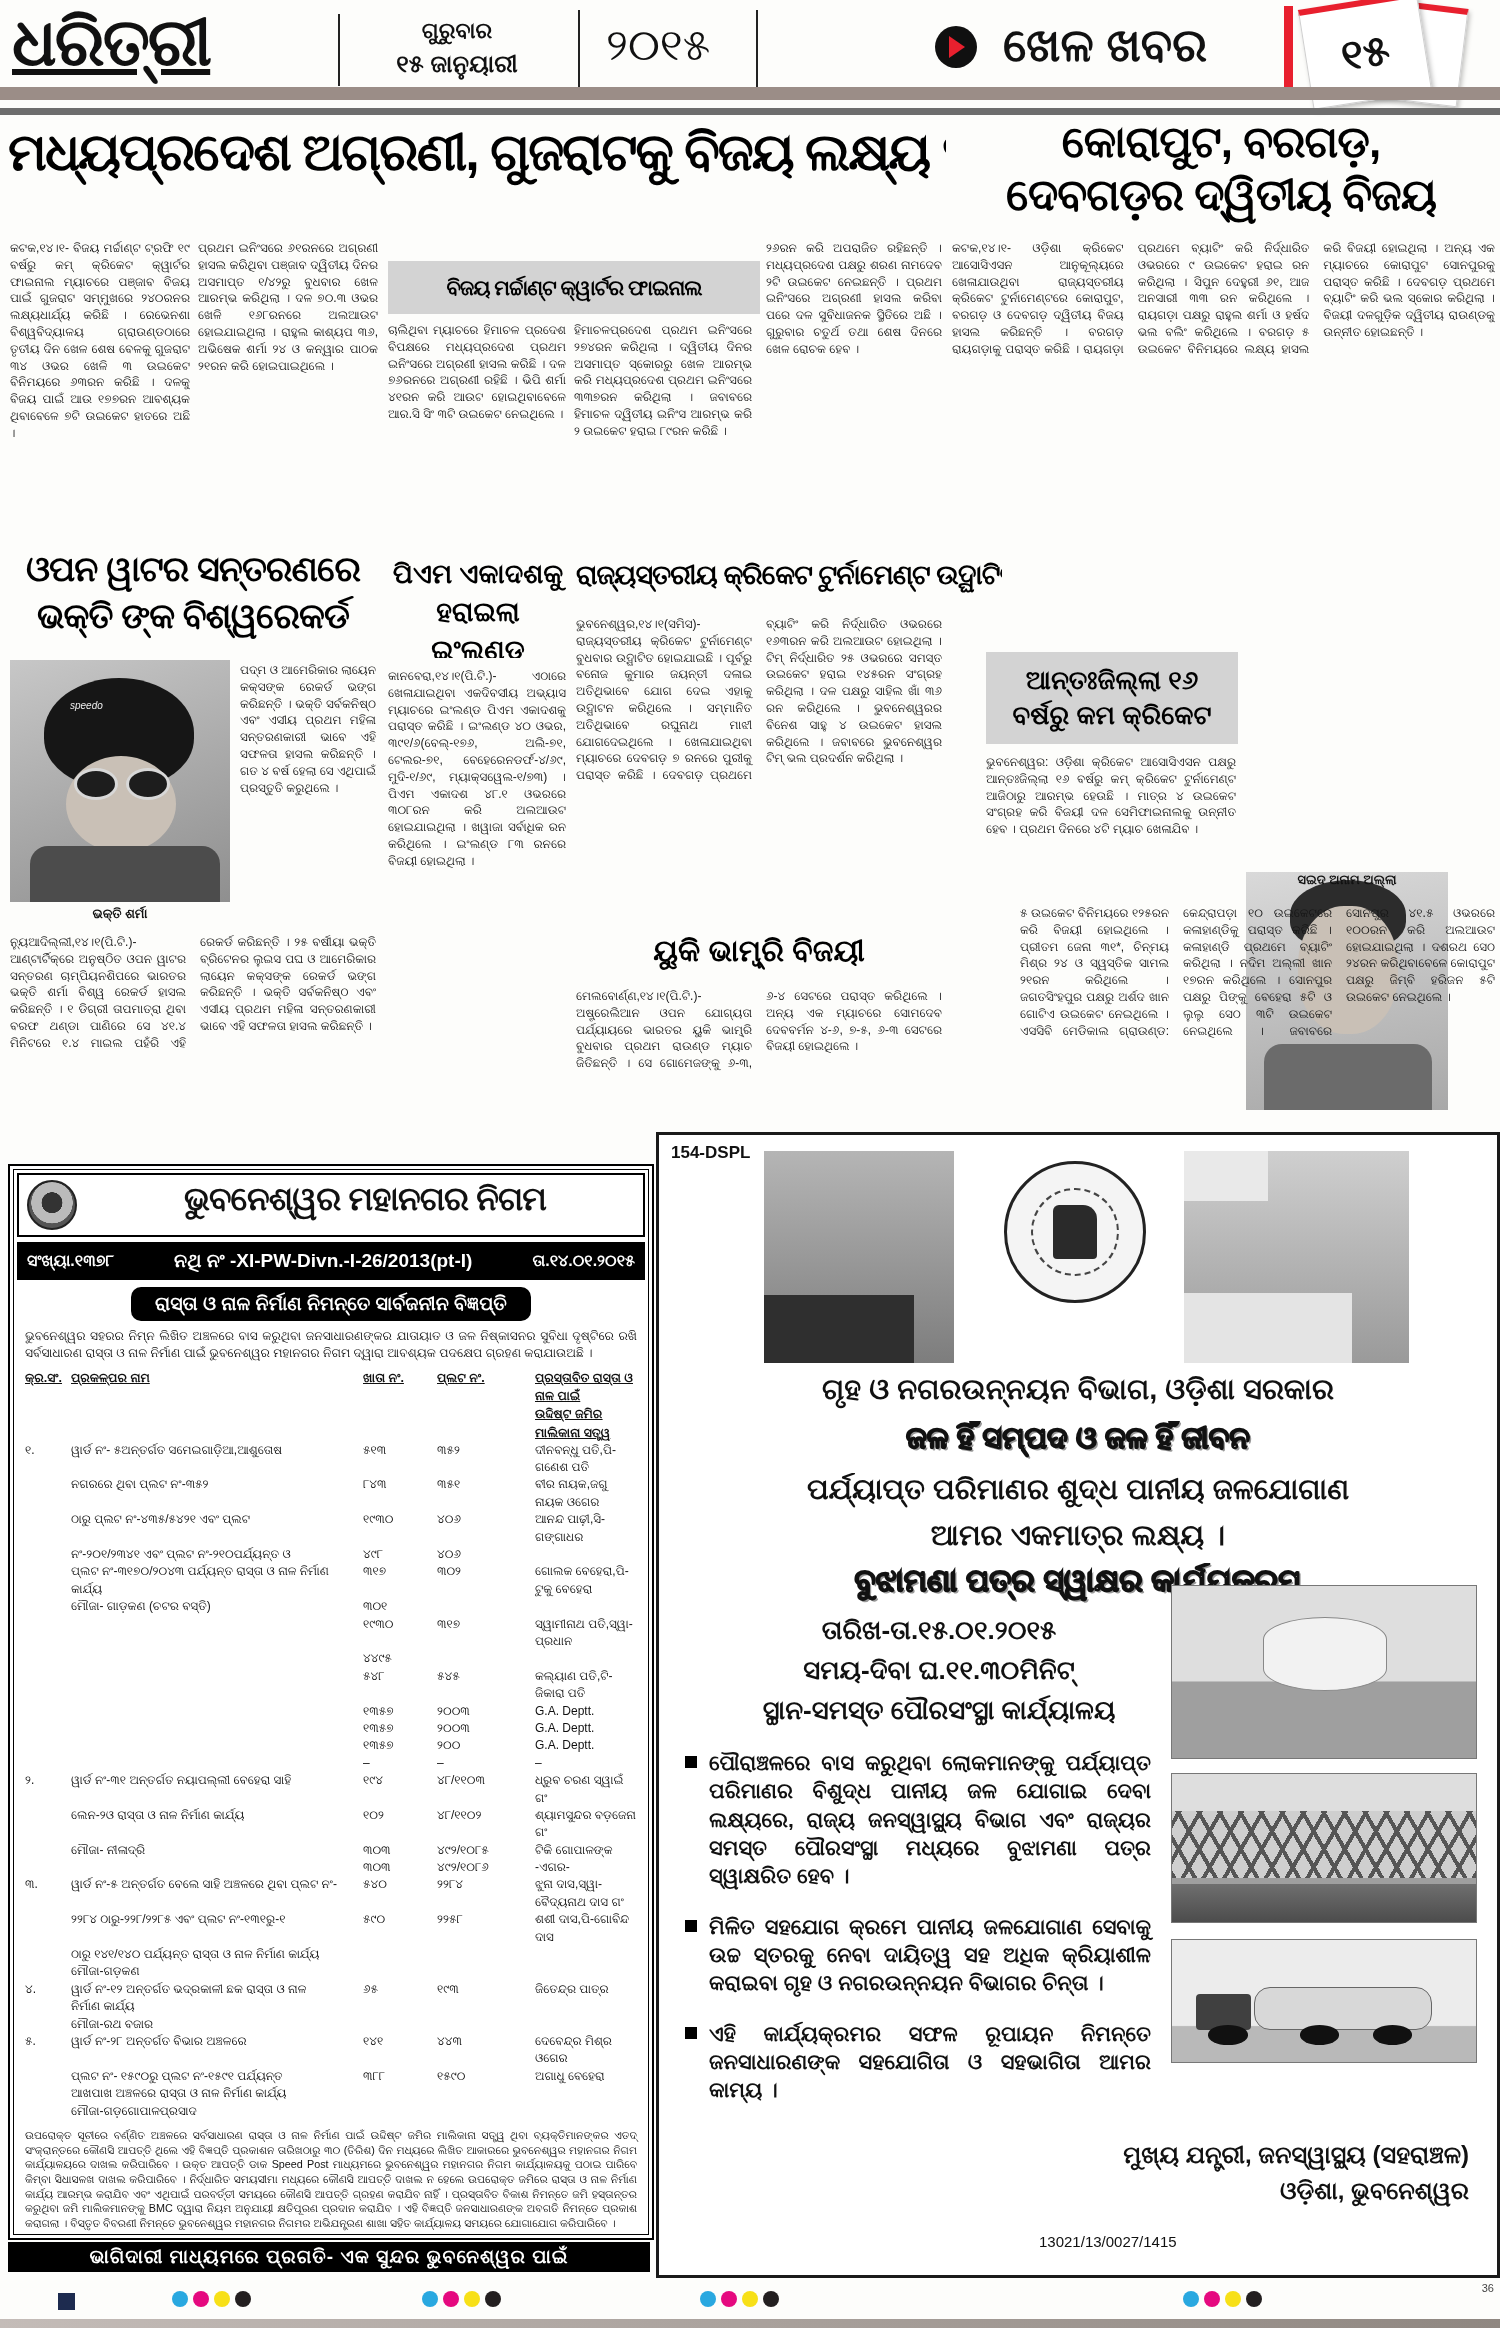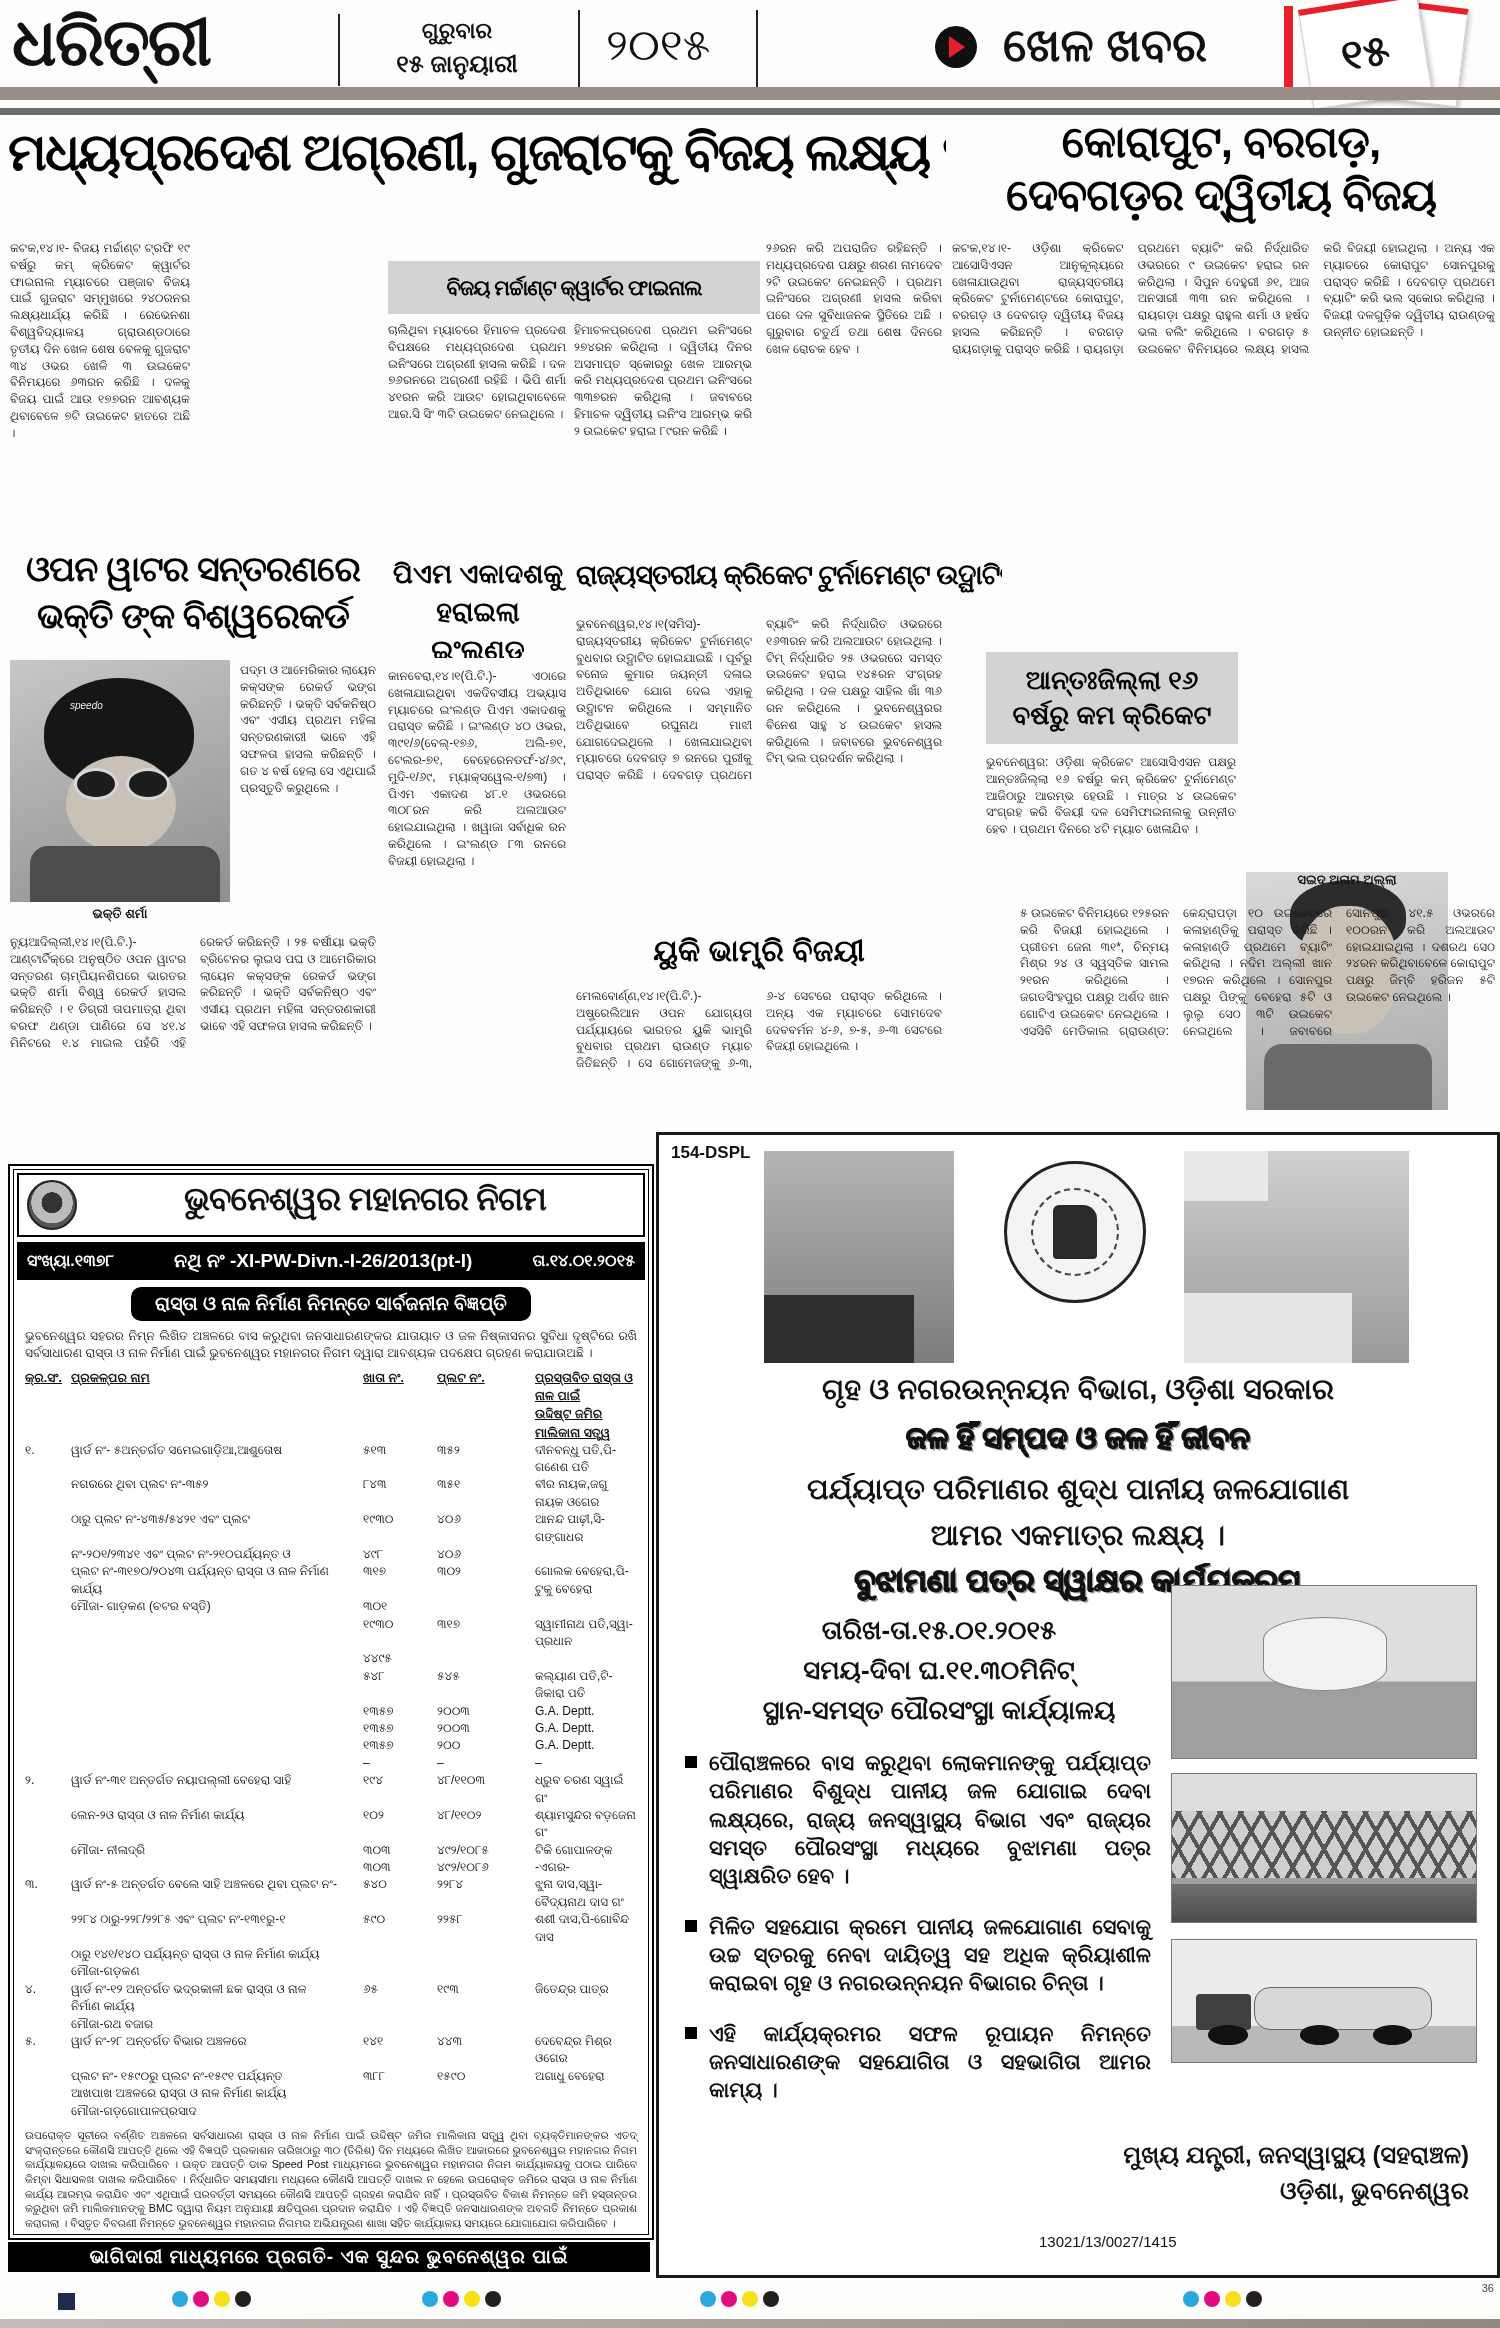--- a/index.html
+++ b/index.html
@@ -12,21 +12,21 @@
   .cols2{column-count:2;column-gap:14px;}
   .cols3{column-count:3;column-gap:14px;}
   .headline{font-weight:bold;color:#000;}
   .gray-box{background:#d3d3d3;display:flex;align-items:center;justify-content:center;text-align:center;}
   .caption{font-size:13px;font-weight:bold;text-align:center;}
   .photo{background:linear-gradient(160deg,#c7c7c7,#8f8f8f);position:relative;overflow:hidden;}
   .photo .face{position:absolute;background:#c9c0b6;border-radius:50%;}
   .photo .hair{position:absolute;background:#2c2c2c;border-radius:50% 50% 40% 40%;}
   .photo .torso{position:absolute;background:#3a3a3a;border-radius:18px 18px 0 0;}
   
-  #paper-name{font-size:66px;font-weight:bold;letter-spacing:-2px;}
+  #paper-name{font-size:66px;font-weight:bold;letter-spacing:-2px;text-decoration:underline;}
   #section-icon{width:42px;height:42px;border-radius:50%;background:#101010;position:relative;}
   #section-icon:before{content:"";position:absolute;left:14px;top:10px;border-left:16px solid #e8202e;
      border-top:11px solid transparent;border-bottom:11px solid transparent;}
   #page-corner{width:158px;height:100px;}
   .corner-sheet{position:absolute;background:#fff;border:1px solid #cfcfcf;border-top:6px solid #e8202e;
      box-shadow:2px 3px 5px rgba(0,0,0,.25);}
   
   #bmc-ad{border:2px solid #000;box-shadow:inset 0 0 0 3px #fff,inset 0 0 0 4px #000;background:#fff;}
   .bmc-inner{position:absolute;left:7px;top:7px;right:7px;bottom:7px;overflow:hidden;}
   .bmc-head{border:2px solid #000;height:60px;display:flex;align-items:center;margin-bottom:5px;}
@@ -102,20 +102,21 @@
   <div class="abs" style="left:0;top:108px;width:100%;height:7px;background:#6d6d6d;"></div>
 
   <div class="abs ov headline" style="left:8px;top:122px;width:938px;height:104px;font-size:52px;white-space:nowrap;letter-spacing:-2px;">ମଧ୍ୟପ୍ରଦେଶ ଅଗ୍ରଣୀ, ଗୁଜରାଟକୁ ବିଜୟ ଲକ୍ଷ୍ୟ ୨୪୦</div>
 
   <div class="abs ov headline" style="left:948px;top:116px;width:546px;height:118px;text-align:center;font-size:44px;line-height:1.2;letter-spacing:-1px;">
     <div>କୋରାପୁଟ, ବରଗଡ଼,</div>
     <div>ଦେବଗଡ଼ର ଦ୍ୱିତୀୟ ବିଜୟ</div>
   </div>
 
   <div class="abs ov body-text" style="left:10px;top:240px;width:180px;height:300px;">କଟକ,୧୪।୧- ବିଜୟ ମର୍ଚ୍ଚାଣ୍ଟ ଟ୍ରଫି ୧୯ ବର୍ଷରୁ କମ୍ କ୍ରିକେଟ କ୍ୱାର୍ଟର ଫାଇନାଲ ମ୍ୟାଚରେ ପଞ୍ଜାବ ବିଜୟ ପାଇଁ ଗୁଜରାଟ ସମ୍ମୁଖରେ ୨୪୦ରନର ଲକ୍ଷ୍ୟଧାର୍ଯ୍ୟ କରିଛି । ରେଭେନଶା ବିଶ୍ୱବିଦ୍ୟାଳୟ ଗ୍ରାଉଣ୍ଡଠାରେ ତୃତୀୟ ଦିନ ଖେଳ ଶେଷ ବେଳକୁ ଗୁଜରାଟ ୩୪ ଓଭର ଖେଳି ୩ ଉଇକେଟ ବିନିମୟରେ ୬୩ରନ କରିଛି । ଦଳକୁ ବିଜୟ ପାଇଁ ଆଉ ୧୭୭ରନ ଆବଶ୍ୟକ ଥିବାବେଳେ ୭ଟି ଉଇକେଟ ହାତରେ ଅଛି ।</div>
+  <div class="abs ov body-text" style="left:198px;top:240px;width:180px;height:300px;">ପ୍ରଥମ ଇନିଂସରେ ୬୧ରନରେ ଅଗ୍ରଣୀ ହାସଲ କରିଥିବା ପଞ୍ଜାବ ଦ୍ୱିତୀୟ ଦିନର ଅସମାପ୍ତ ୧/୪୨ରୁ ବୁଧବାର ଖେଳ ଆରମ୍ଭ କରିଥିଲା । ଦଳ ୭୦.୩ ଓଭର ଖେଳି ୧୬୮ରନରେ ଅଲଆଉଟ ହୋଇଯାଇଥିଲା । ରାହୁଲ କାଶ୍ୟପ ୩୬, ଅଭିଷେକ ଶର୍ମା ୨୪ ଓ କନ୍ୱାର ପାଠକ ୨୧ରନ କରି ହୋଇପାଇଥିଲେ ।</div>
   <div class="abs ov gray-box headline" style="left:388px;top:261px;width:372px;height:53px;font-size:21px;letter-spacing:-1px;">ବିଜୟ ମର୍ଚ୍ଚାଣ୍ଟ କ୍ୱାର୍ଟର ଫାଇନାଲ</div>
   <div class="abs ov body-text" style="left:388px;top:322px;width:178px;height:218px;">ଚାଲିଥିବା ମ୍ୟାଚରେ ହିମାଚଳ ପ୍ରଦେଶ ବିପକ୍ଷରେ ମଧ୍ୟପ୍ରଦେଶ ପ୍ରଥମ ଇନିଂସରେ ଅଗ୍ରଣୀ ହାସଲ କରିଛି । ଦଳ ୭୬ରନରେ ଅଗ୍ରଣୀ ରହିଛି । ଭିପି ଶର୍ମା ୪୧ରନ କରି ଆଉଟ ହୋଇଥିବାବେଳେ ଆର.ସି ସିଂ ୩ଟି ଉଇକେଟ ନେଇଥିଲେ ।</div>
   <div class="abs ov body-text" style="left:574px;top:322px;width:178px;height:218px;">ହିମାଚଳପ୍ରଦେଶ ପ୍ରଥମ ଇନିଂସରେ ୨୭୪ରନ କରିଥିଲା । ଦ୍ୱିତୀୟ ଦିନର ଅସମାପ୍ତ ସ୍କୋରରୁ ଖେଳ ଆରମ୍ଭ କରି ମଧ୍ୟପ୍ରଦେଶ ପ୍ରଥମ ଇନିଂସରେ ୩୩୭ରନ କରିଥିଲା । ଜବାବରେ ହିମାଚଳ ଦ୍ୱିତୀୟ ଇନିଂସ ଆରମ୍ଭ କରି ୨ ଉଇକେଟ ହରାଇ ୮୯ରନ କରିଛି ।</div>
   <div class="abs ov body-text" style="left:766px;top:240px;width:176px;height:300px;">୨୬ରନ କରି ଅପରାଜିତ ରହିଛନ୍ତି । ମଧ୍ୟପ୍ରଦେଶ ପକ୍ଷରୁ ଶରଣ ନାମଦେବ ୨ଟି ଉଇକେଟ ନେଇଛନ୍ତି । ପ୍ରଥମ ଇନିଂସରେ ଅଗ୍ରଣୀ ହାସଲ କରିବା ପରେ ଦଳ ସୁବିଧାଜନକ ସ୍ଥିତିରେ ଅଛି । ଗୁରୁବାର ଚତୁର୍ଥ ତଥା ଶେଷ ଦିନରେ ଖେଳ ରୋଚକ ହେବ ।</div>
 
   <div class="abs ov body-text cols3" style="left:952px;top:240px;width:543px;height:388px;">କଟକ,୧୪।୧- ଓଡ଼ିଶା କ୍ରିକେଟ ଆସୋସିଏସନ ଆନୁକୂଲ୍ୟରେ ଖେଳାଯାଉଥିବା ରାଜ୍ୟସ୍ତରୀୟ କ୍ରିକେଟ ଟୁର୍ନାମେଣ୍ଟରେ କୋରାପୁଟ, ବରଗଡ଼ ଓ ଦେବଗଡ଼ ଦ୍ୱିତୀୟ ବିଜୟ ହାସଲ କରିଛନ୍ତି । ବରଗଡ଼ ରାୟଗଡ଼ାକୁ ପରାସ୍ତ କରିଛି । ରାୟଗଡ଼ା ପ୍ରଥମେ ବ୍ୟାଟିଂ କରି ନିର୍ଦ୍ଧାରିତ ଓଭରରେ ୯ ଉଇକେଟ ହରାଇ ରନ କରିଥିଲା । ସିପୁନ ଦେହୁରୀ ୬୧, ଆଜ ଅନସାରୀ ୩୩ ରନ କରିଥିଲେ । ରାୟଗଡ଼ା ପକ୍ଷରୁ ରାହୁଲ ଶର୍ମା ଓ ହର୍ଷଦ ଭଲ ବଲିଂ କରିଥିଲେ । ବରଗଡ଼ ୫ ଉଇକେଟ ବିନିମୟରେ ଲକ୍ଷ୍ୟ ହାସଲ କରି ବିଜୟୀ ହୋଇଥିଲା । ଅନ୍ୟ ଏକ ମ୍ୟାଚରେ କୋରାପୁଟ ସୋନପୁରକୁ ପରାସ୍ତ କରିଛି । ଦେବଗଡ଼ ପ୍ରଥମେ ବ୍ୟାଟିଂ କରି ଭଲ ସ୍କୋର କରିଥିଲା । ବିଜୟୀ ଦଳଗୁଡ଼ିକ ଦ୍ୱିତୀୟ ରାଉଣ୍ଡକୁ ଉନ୍ନୀତ ହୋଇଛନ୍ତି ।</div>
 
   <div class="abs ov headline" style="left:10px;top:545px;width:366px;height:112px;text-align:center;font-size:35px;line-height:1.35;letter-spacing:-1px;">
     <div>ଓପନ ୱାଟର ସନ୍ତରଣରେ</div>
     <div>ଭକ୍ତି ଙ୍କ ବିଶ୍ୱରେକର୍ଡ</div>

